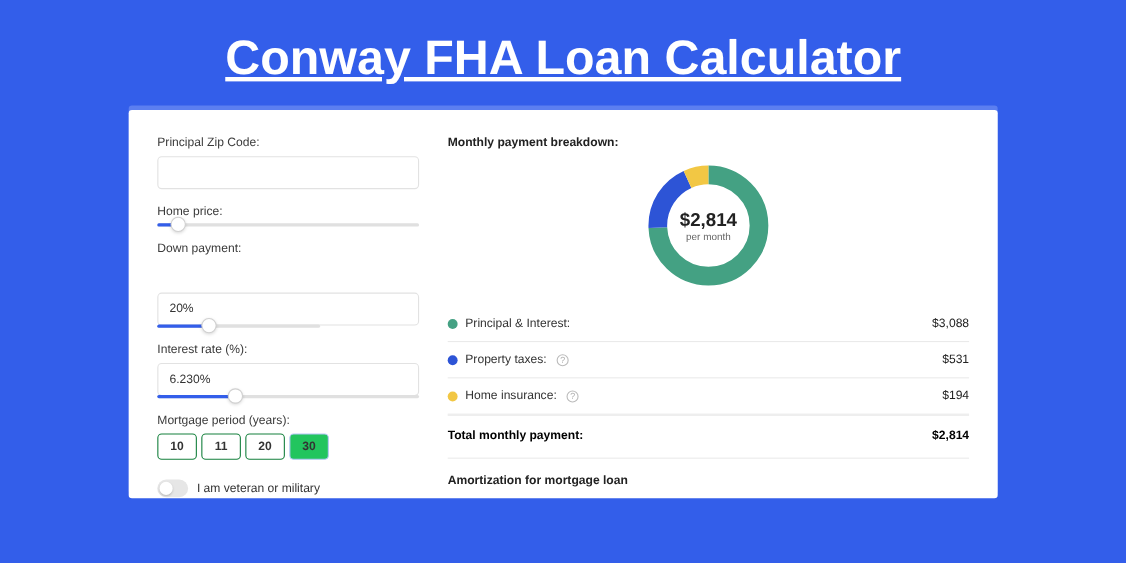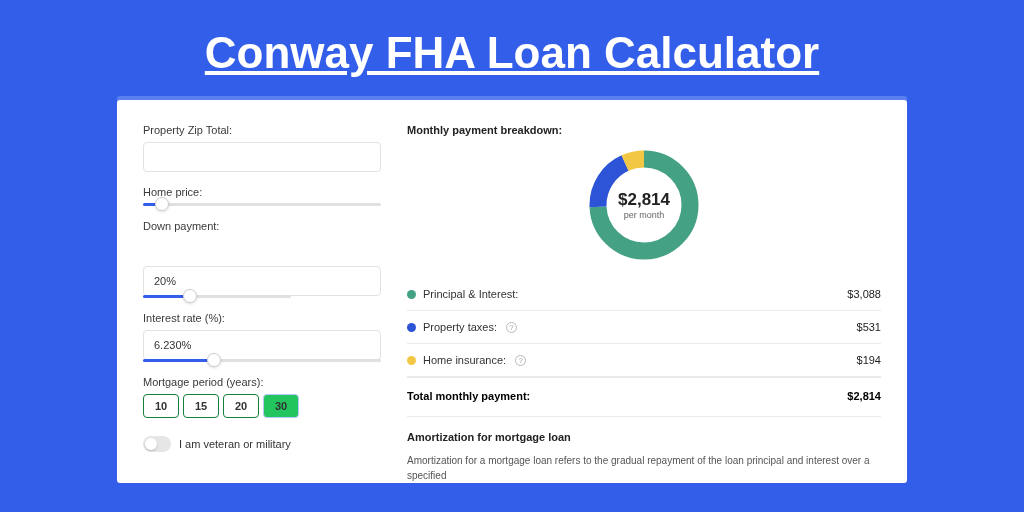--- a/index.html
+++ b/index.html
@@ -124,21 +124,21 @@
 </style>
 </head>
 <body>
 
 <h1 class="page-title">Conway FHA Loan Calculator</h1>
 
 <div class="card">
   <div class="left-col">
 
     <div class="field-group">
-      <label class="field-label">Property Zip Total:</label>
+      <label class="field-label">Principal Zip Code:</label>
       <input class="input-box" value="" style="">
     </div>
 
     <div class="field-group">
       <label class="field-label">Home price:</label>
       <div class="slider-track">
         <div class="slider-fill" style="width:8%"></div>
         <div class="slider-thumb" style="left:calc(8% - 7px)"></div>
       </div>
     </div>
@@ -160,21 +160,21 @@
       <div class="slider-track">
         <div class="slider-fill" style="width:30%"></div>
         <div class="slider-thumb" style="left:calc(30% - 7px)"></div>
       </div>
     </div>
 
     <div class="field-group">
       <label class="field-label">Mortgage period (years):</label>
       <div class="period-buttons">
         <button class="period-btn">10</button>
-        <button class="period-btn">15</button>
+        <button class="period-btn">11</button>
         <button class="period-btn">20</button>
         <button class="period-btn active">30</button>
       </div>
     </div>
 
     <div class="toggle-row">
       <div class="toggle"></div>
       <span class="toggle-label">I am veteran or military</span>
     </div>
 
@@ -223,17 +223,16 @@
       <span class="br-val">$194</span>
     </div>
 
     <div class="total-row">
       <span>Total monthly payment:</span>
       <span>$2,814</span>
     </div>
 
     <div class="amort-block">
       <div class="amort-title">Amortization for mortgage loan</div>
-      <div class="amort-text">Amortization for a mortgage loan refers to the gradual repayment of the loan principal and interest over a specified</div>
     </div>
 
   </div>
 </div>
 
 </body></html>

